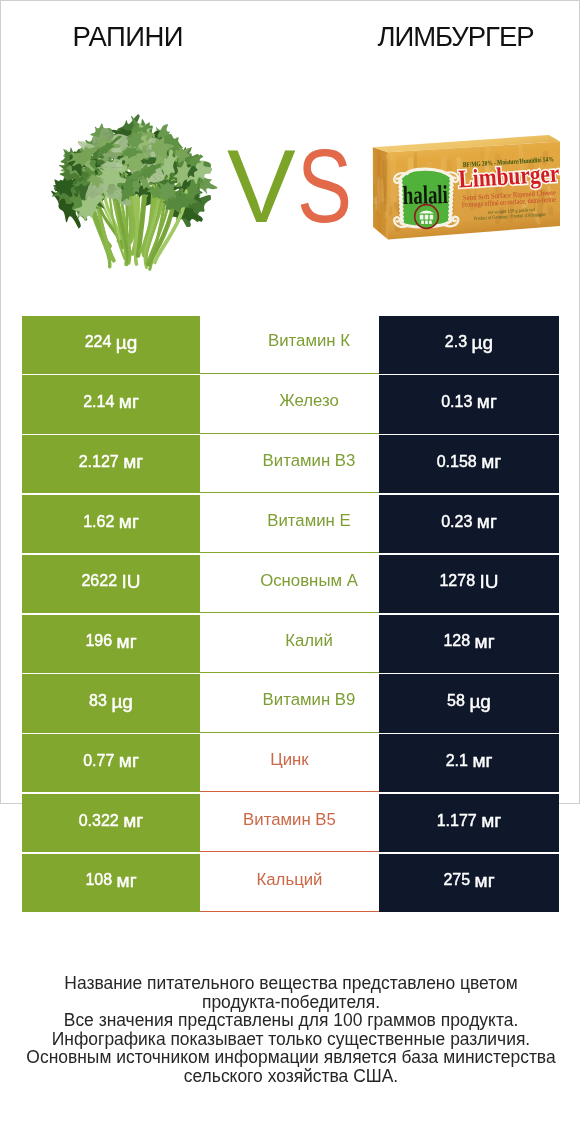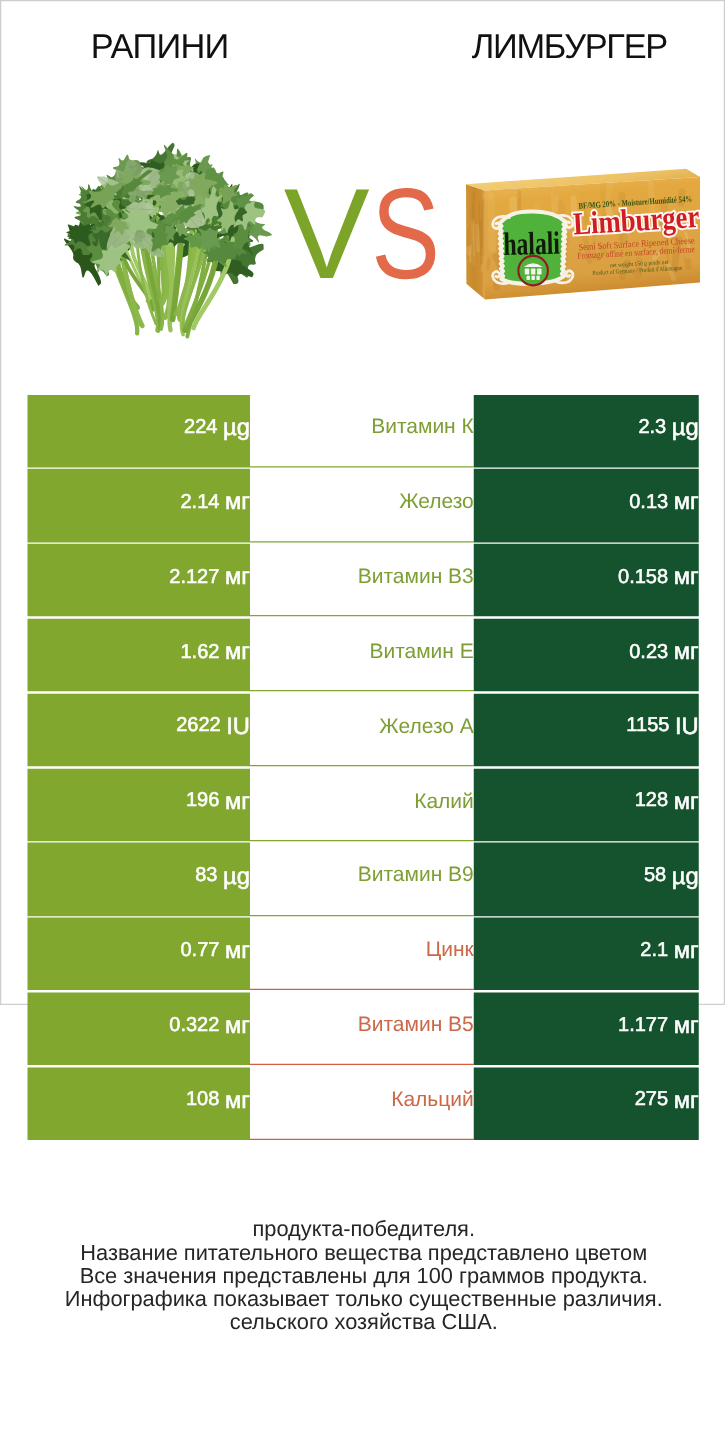--- a/index.html
+++ b/index.html
@@ -5,26 +5,26 @@
 <style>
   html,body{margin:0;padding:0;}
   body{width:580px;height:1144px;background:#ffffff;font-family:"Liberation Sans",sans-serif;overflow:hidden;-webkit-font-smoothing:antialiased;}
   .page{position:relative;width:580px;height:804px;background:#fff;box-sizing:border-box;border:1px solid #cecece;}
   .title{position:absolute;font-size:27.5px;color:#111111;font-weight:400;text-align:center;white-space:nowrap;}
   #title-left{left:2px;top:20px;width:250px;letter-spacing:-0.55px;text-indent:-0.55px;}
   #title-right{left:330px;top:20px;width:250px;letter-spacing:-1.05px;text-indent:-1.05px;}
   .hero{position:absolute;left:0;top:0;width:580px;height:300px;}
   .table{position:absolute;left:21px;top:314.5px;width:537px;}
   .row{display:flex;height:58.27px;margin-bottom:1.55px;}
-  .cell{display:flex;align-items:center;justify-content:flex-end;box-sizing:border-box;}
+  .cell{display:flex;align-items:center;justify-content:center;box-sizing:border-box;}
   .c-left{width:178px;background:#82a72e;color:#ffffff;}
   .c-mid{width:179px;background:#ffffff;border-bottom:1px solid transparent;}
   .c-mid.green{border-bottom-color:#82a72e;}
   .c-mid.orange{border-bottom-color:#d2603f;}
-  .c-right{width:180px;background:#14532d;color:#ffffff;}
+  .c-right{width:180px;background:#0f172a;color:#ffffff;}
   .num{font-weight:400;font-size:16px;-webkit-text-stroke:0.45px currentColor;line-height:1;position:relative;top:-2.5px;}
   .unit{font-size:19px;margin-left:4.5px;font-weight:400;-webkit-text-stroke:0.45px currentColor;line-height:1;position:relative;top:-2.5px;}
   .nutr{font-size:16.8px;font-weight:400;line-height:1;position:relative;top:-2.3px;}
   .nutr.green{color:#7d9e33;margin-left:39px;}
   .nutr.orange{color:#cb6847;}
   .foot{position:absolute;left:0;top:973px;width:580px;text-align:center;font-size:17.45px;line-height:18.55px;color:#262626;}
 </style>
 </head>
 <body>
 
@@ -434,24 +434,24 @@
           <span class="num">0.23</span>
           <span class="unit">мг</span>
         </div>
       </div>
       <div class="row">
         <div class="cell c-left">
           <span class="num">2622</span>
           <span class="unit">IU</span>
         </div>
         <div class="cell c-mid green">
-          <span class="nutr green">Железо A</span>
-        </div>
-        <div class="cell c-right">
-          <span class="num">1155</span>
+          <span class="nutr green">Основным A</span>
+        </div>
+        <div class="cell c-right">
+          <span class="num">1278</span>
           <span class="unit">IU</span>
         </div>
       </div>
       <div class="row">
         <div class="cell c-left">
           <span class="num">196</span>
           <span class="unit">мг</span>
         </div>
         <div class="cell c-mid green">
           <span class="nutr green">Калий</span>
@@ -508,19 +508,20 @@
         <div class="cell c-mid orange">
           <span class="nutr orange">Кальций</span>
         </div>
         <div class="cell c-right">
           <span class="num">275</span>
           <span class="unit">мг</span>
         </div>
       </div>
     </div>
   <div class="foot" id="foot">
+      <div>Название питательного вещества представлено цветом</div>
       <div>продукта-победителя.</div>
-      <div>Название питательного вещества представлено цветом</div>
       <div>Все значения представлены для 100 граммов продукта.</div>
       <div>Инфографика показывает только существенные различия.</div>
+      <div>Основным источником информации является база министерства</div>
       <div>сельского хозяйства США.</div>
     </div>
 </div>
 
 </body></html>

